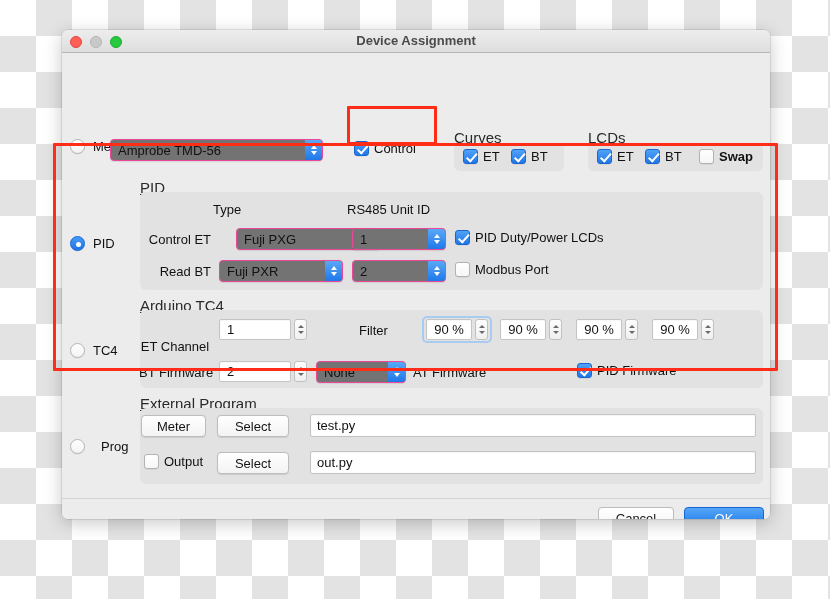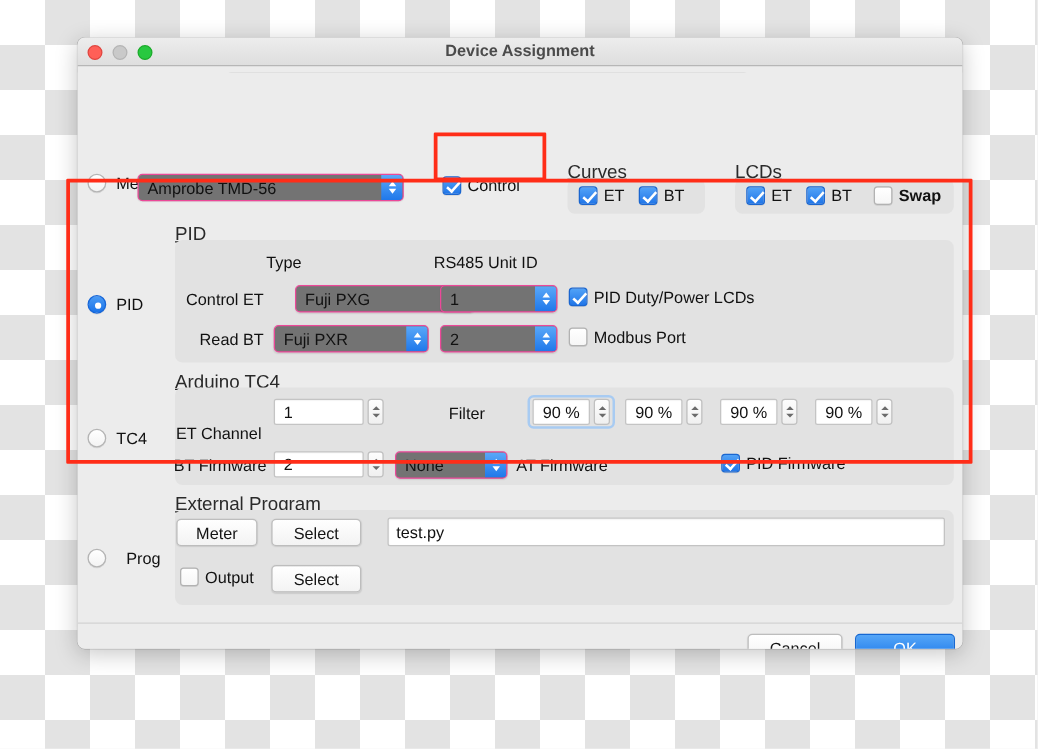--- a/index.html
+++ b/index.html
@@ -448,20 +448,21 @@
 
     <div class="btn" style="position:absolute;left:79px;top:357px;width:65px;">Meter</div>
     <div class="btn" style="position:absolute;left:155px;top:357px;width:72px;">Select</div>
     <div class="textfield" style="position:absolute;left:248px;top:356px;width:446px;">test.py</div>
 
     <div class="chk-row" style="position:absolute;left:82px;top:396px;">
       <span class="chk"></span>
       <span class="lbl">Output</span>
     </div>
     <div class="btn" style="position:absolute;left:155px;top:394px;width:72px;">Select</div>
+    <div class="textfield" style="position:absolute;left:248px;top:393px;width:446px;">out.py</div>
 
     <div class="footer-sep" style="top:440px;"></div>
     <div class="btn" style="position:absolute;left:536px;top:449px;width:76px;">Cancel</div>
     <div class="btn primary" style="position:absolute;left:622px;top:449px;width:80px;">OK</div>
 
   </div>
 </div>
 
 <div class="redbox" style="left:347px;top:106px;width:90px;height:39px;"></div>
 <div class="redbox" style="left:53px;top:143px;width:725px;height:228px;"></div>

